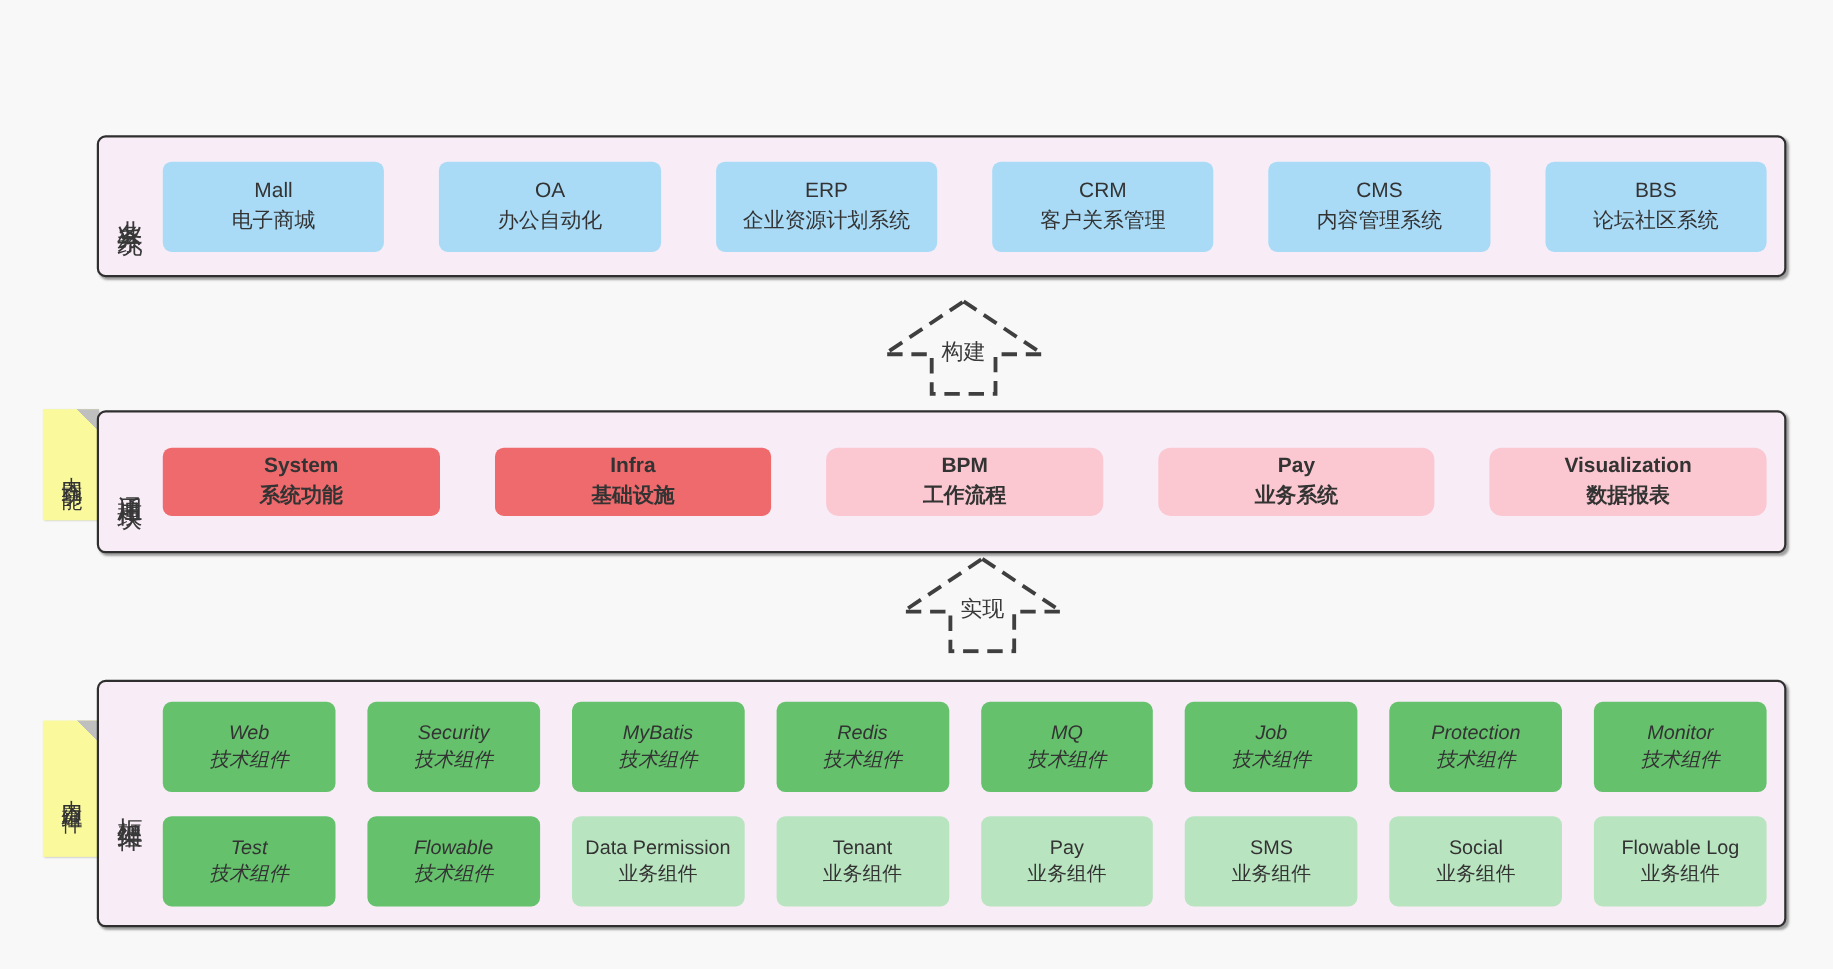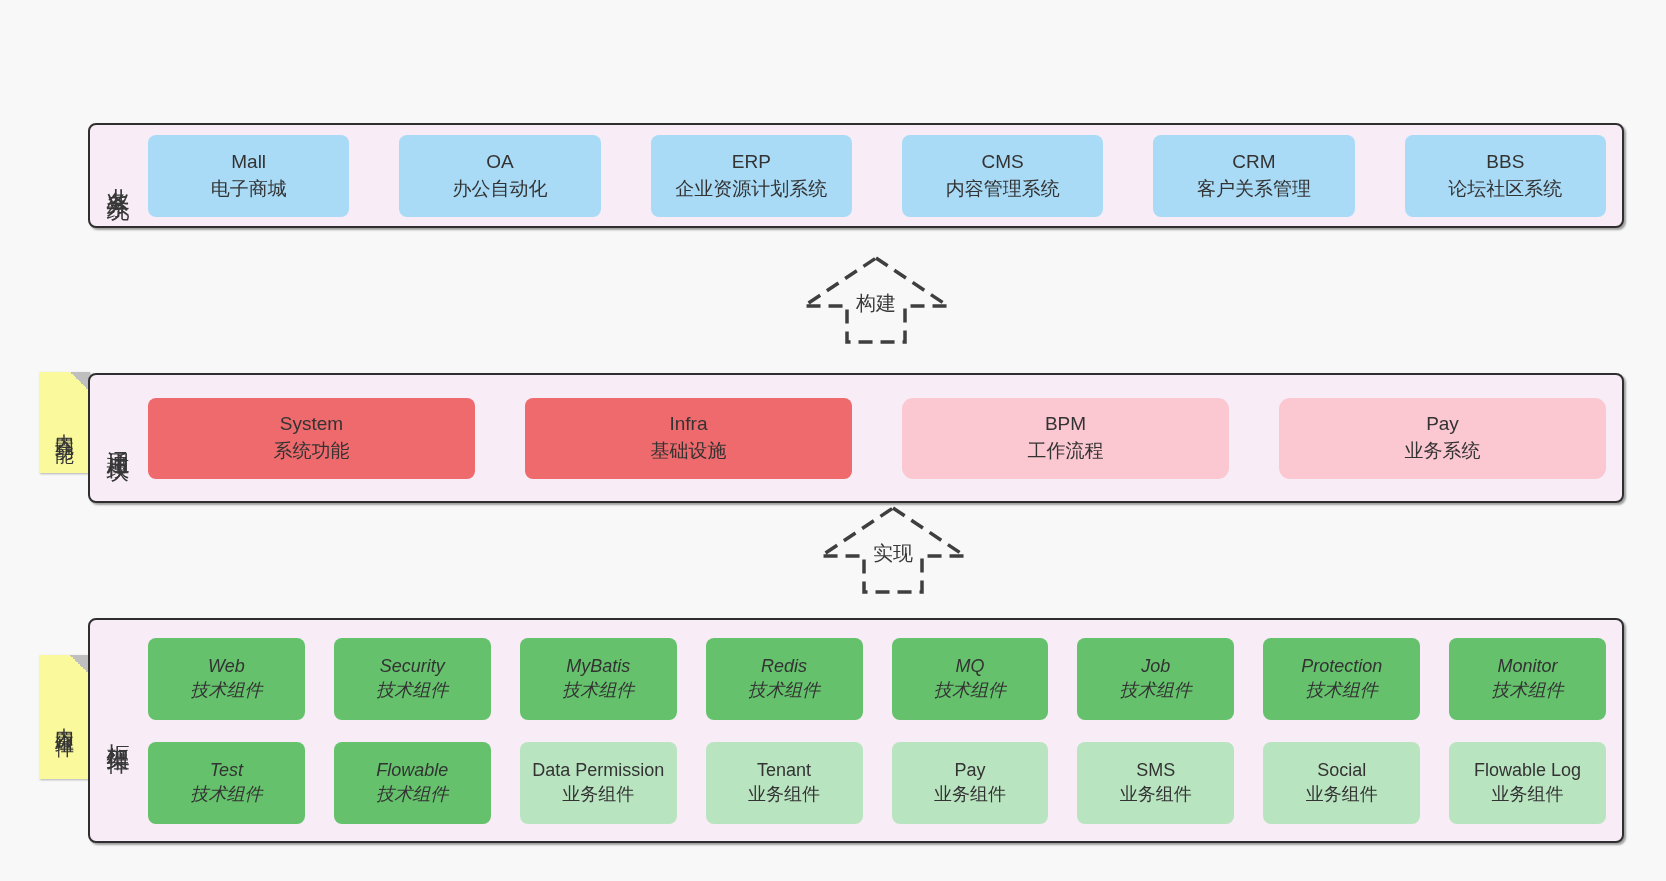--- a/index.html
+++ b/index.html
@@ -19,44 +19,44 @@
     background:linear-gradient(to bottom left,var(--fold-gray) 50%,var(--yellow) 50%);}
   .sticky .sticky-text{position:absolute;inset:0;display:flex;align-items:center;justify-content:center;
     writing-mode:vertical-rl;text-orientation:upright;font-size:19px;letter-spacing:4px;color:#333;padding-top:6px;}
   #sticky-modules{left:39px;top:372px;width:51px;height:101px;}
   #sticky-components{left:39px;top:655px;width:51px;height:124px;}
 
   
   .band{position:absolute;left:88px;width:1536px;background:var(--band-bg);
     border:2px solid var(--band-border);border-radius:8px;
     box-shadow:2px 2px 2px rgba(50,50,50,.45);display:flex;z-index:2;}
-  #band-business{top:123px;height:105px;}
+  #band-business{top:123px;height:129px;}
   #band-modules{top:373px;height:130px;}
   #band-components{top:618px;height:225px;}
   .band-label{width:58px;display:flex;align-items:center;justify-content:center;
     writing-mode:vertical-rl;text-orientation:upright;font-size:23px;letter-spacing:3px;color:#383838;}
   .band-rows{flex:1;display:flex;flex-direction:column;justify-content:center;gap:22px;padding-right:16px;}
   .row{display:flex;gap:50px;}
   .row.cols8{gap:29px;}
 
   
   .box{flex:1;height:82px;border-radius:8px;display:flex;flex-direction:column;
     align-items:center;justify-content:center;text-align:center;padding:2px 4px;}
-  #band-modules .box{height:81px;}
+  #band-modules .box{height:62px;font-weight:bold;}
   .box .name,.box .sub{font-size:19px;line-height:1.4;}
   #band-components .box .name,#band-components .box .sub{font-size:18px;line-height:1.3;}
   .box.blue{background:var(--blue);}
   .box.red{background:var(--red);}
   .box.pink{background:var(--pink);border-radius:11px;}
   .box.green{background:var(--green);font-style:italic;}
   .box.green-light{background:var(--green-light);}
 
   
   .arrow{position:absolute;width:150px;height:88px;z-index:1;}
-  #arrow-build{left:801px;top:256px;}
+  #arrow-build{left:801px;top:272px;}
   #arrow-implement{left:818px;top:506px;text-align:right;}
   .arrow svg{position:absolute;inset:0;width:100%;height:100%;}
   .arrow polygon{fill:none;stroke:var(--arrow);stroke-width:3.5;stroke-dasharray:14 8;}
   .arrow-label{position:absolute;left:50%;top:33px;transform:translateX(-50%);
     background:var(--page-bg);padding:1px 5px;font-size:20px;color:#3a3a3a;white-space:nowrap;}
 </style>
 </head>
 <body>
 
 <div class="canvas">
@@ -93,26 +93,26 @@
         </div>
         <div class="box blue">
           <div class="name">OA</div>
           <div class="sub">办公自动化</div>
         </div>
         <div class="box blue">
           <div class="name">ERP</div>
           <div class="sub">企业资源计划系统</div>
         </div>
         <div class="box blue">
+          <div class="name">CRM</div>
+          <div class="sub">客户关系管理</div>
+        </div>
+        <div class="box blue">
           <div class="name">CMS</div>
           <div class="sub">内容管理系统</div>
-        </div>
-        <div class="box blue">
-          <div class="name">CRM</div>
-          <div class="sub">客户关系管理</div>
         </div>
         <div class="box blue">
           <div class="name">BBS</div>
           <div class="sub">论坛社区系统</div>
         </div>
       </div>
     </div>
   </div>
 
   <div class="band" id="band-modules">
@@ -128,20 +128,24 @@
           <div class="sub">基础设施</div>
         </div>
         <div class="box pink">
           <div class="name">BPM</div>
           <div class="sub">工作流程</div>
         </div>
         <div class="box pink">
           <div class="name">Pay</div>
           <div class="sub">业务系统</div>
         </div>
+        <div class="box pink">
+          <div class="name">Visualization</div>
+          <div class="sub">数据报表</div>
+        </div>
       </div>
     </div>
   </div>
 
   <div class="band" id="band-components">
     <div class="band-label">框架组件</div>
     <div class="band-rows">
       <div class="row cols8">
         <div class="box green">
           <div class="name">Web</div>

